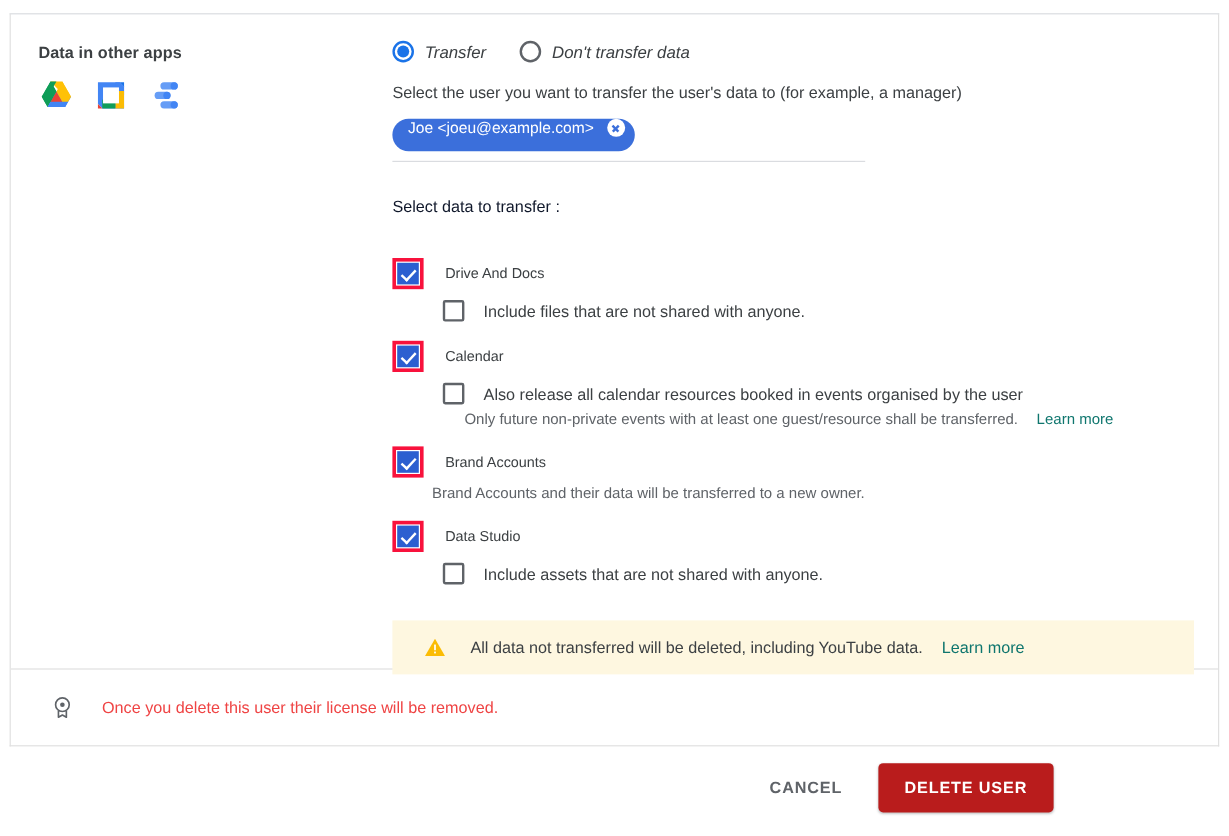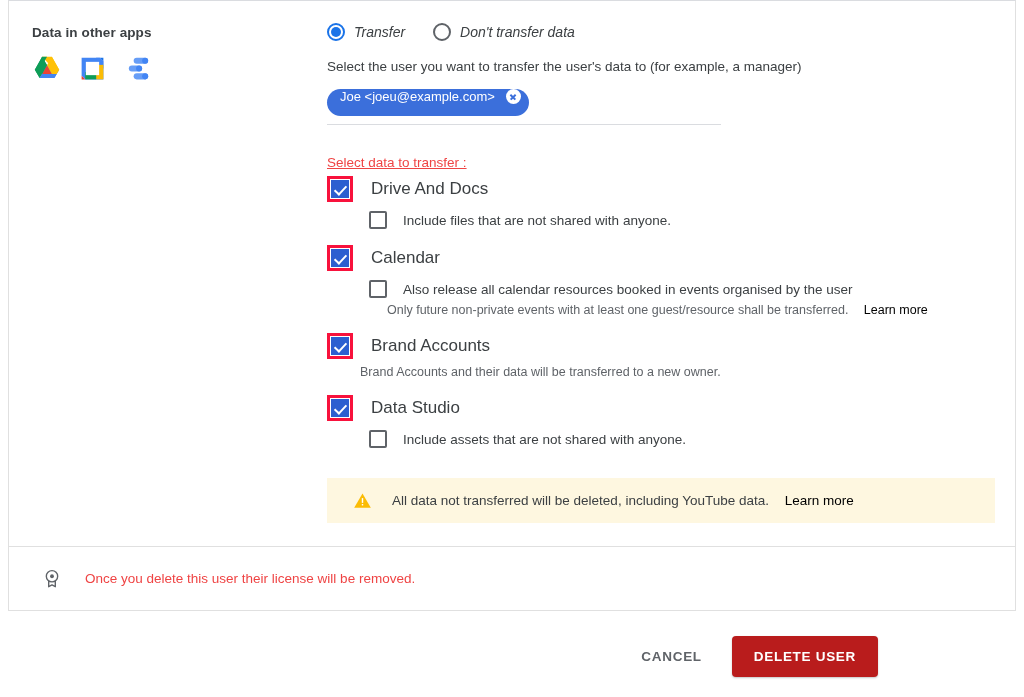--- a/index.html
+++ b/index.html
@@ -13,21 +13,21 @@
     font-family: "Liberation Sans", sans-serif;
     color: #3c4043;
     -webkit-font-smoothing: antialiased;
     overflow: hidden;
   }
 
   
   .card {
     position: absolute;
     left: 8px;
-    top: 0;
+    top: 11px;
     width: 1008px;
     background: #ffffff;
     border: 1px solid #e0e0e0;
     border-top: 1px solid #dadce0;
     box-sizing: border-box;
   }
   .card-body {
     position: relative;
     padding: 0;
     height: 545px;
@@ -153,23 +153,22 @@
     position: absolute;
     left: 50%; top: 50%;
     width: 7px; height: 1.6px;
     background: #3b6fdb;
   }
   .chip-remove::before { transform: translate(-50%,-50%) rotate(45deg); }
   .chip-remove::after  { transform: translate(-50%,-50%) rotate(-45deg); }
 
   .section-title {
     font-size: 13.5px;
-    color: #ef4444;
-    margin-bottom: 6px;
-    text-decoration: underline;
+    color: #0f172a;
+    margin-bottom: 35px;
   }
 
   
   .cb-group { margin-bottom: 16px; }
 
   .cb-main-row {
     display: flex;
     align-items: center;
     height: 26px;
   }
@@ -196,21 +195,21 @@
     position: absolute;
     left: 5.5px;
     top: 2.5px;
     width: 5px;
     height: 10px;
     border: solid #ffffff;
     border-width: 0 2.4px 2.4px 0;
     transform: rotate(43deg);
   }
   .cb-main-label {
-    font-size: 17px;
+    font-size: 12px;
     color: #3c4043;
     margin-left: 18px;
   }
 
   .cb-sub-row {
     display: flex;
     align-items: center;
     margin-top: 9px;
     margin-left: 42px;
   }
@@ -235,21 +234,21 @@
     color: #5f6368;
     margin-top: 5px;
     margin-left: 60px;
   }
   .cb-note-indent-small {
     margin-left: 33px;
     margin-top: 6px;
   }
 
   a.link {
-    color: #000000;
+    color: #0f766e;
     text-decoration: none;
     cursor: pointer;
     padding-left: 12px;
   }
 
   
   .warn-banner {
     margin-top: 30px;
     width: 668px;
     background: #fef7e0;

